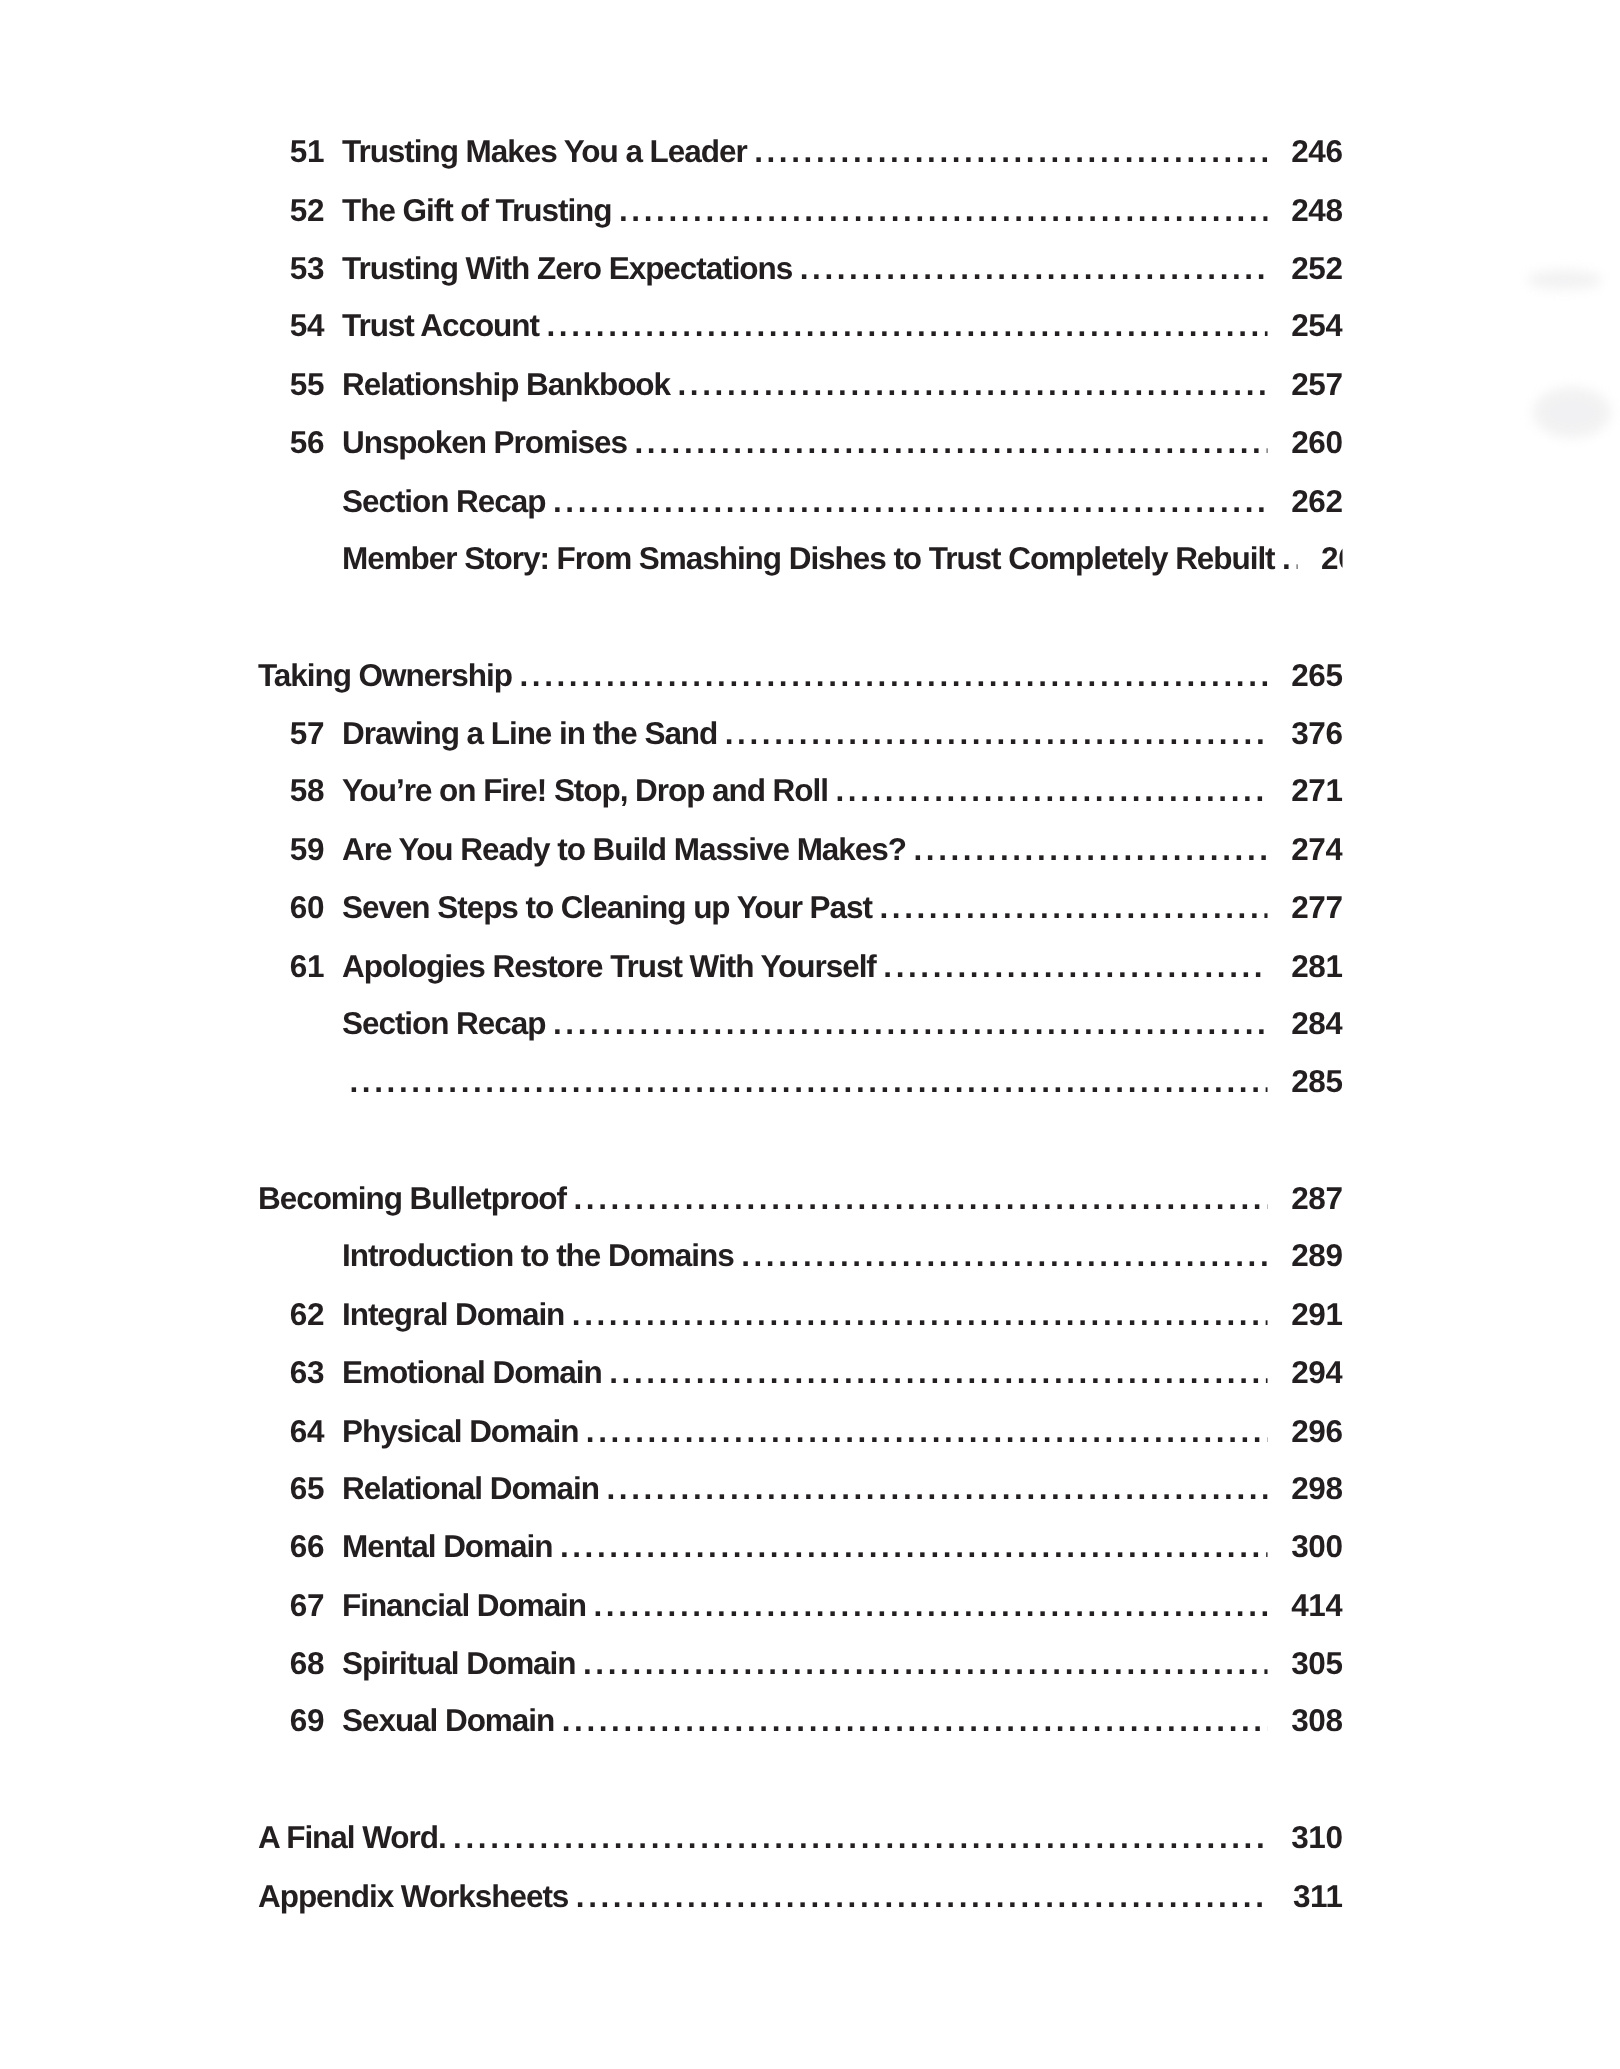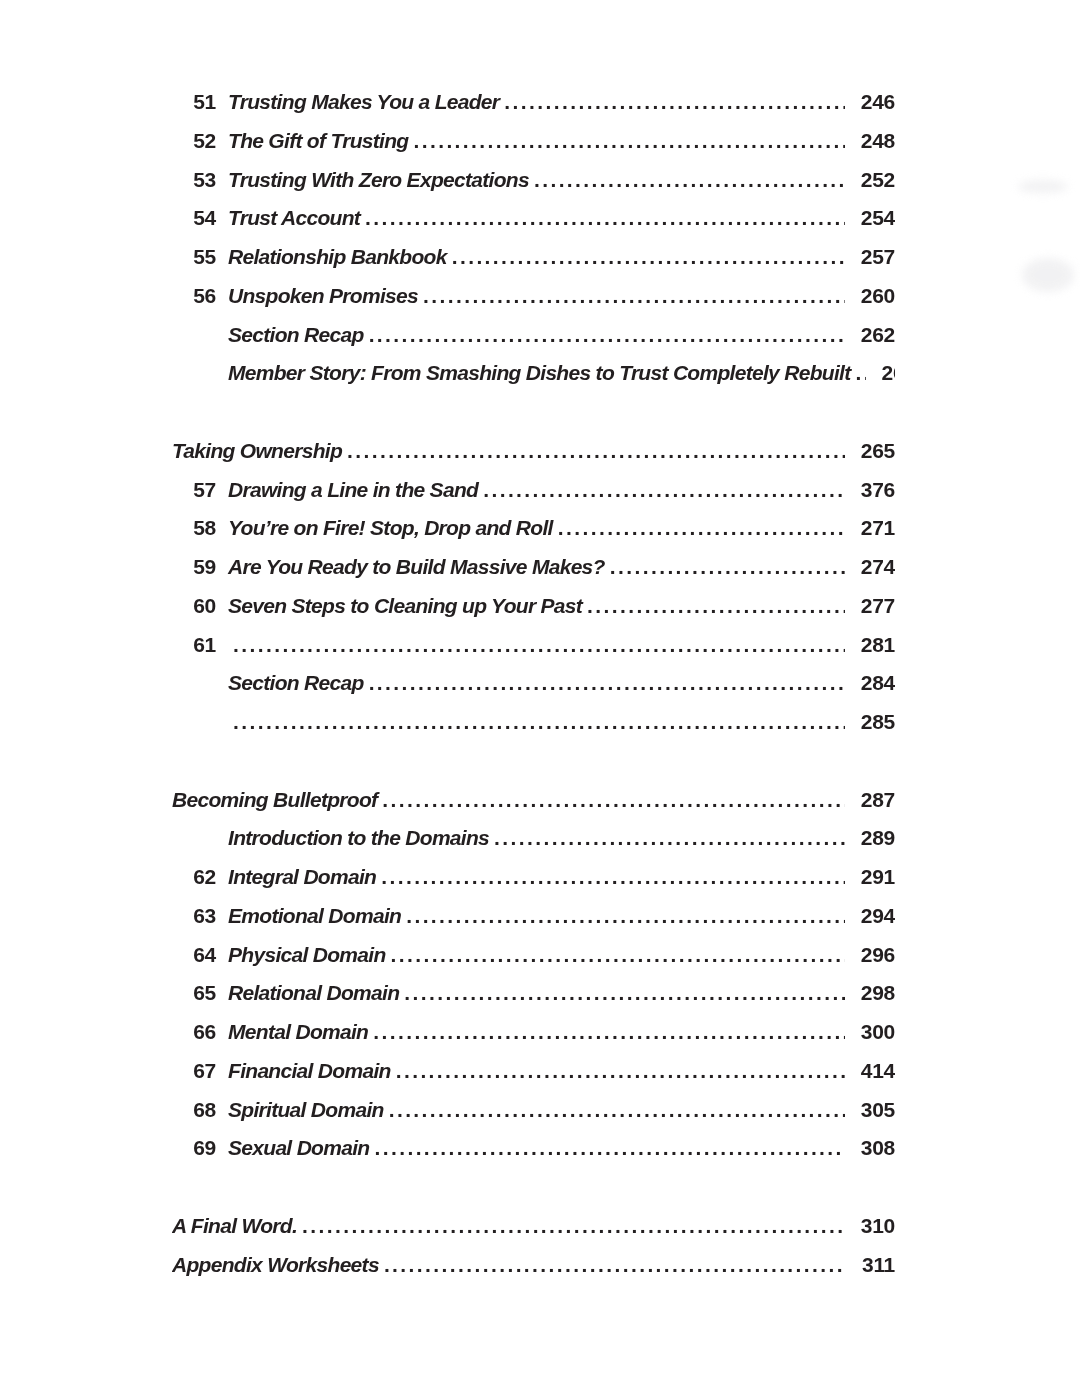--- a/index.html
+++ b/index.html
@@ -35,21 +35,20 @@
     flex: none;
     width: 44px;
     padding-right: 12px;
     text-align: right;
     letter-spacing: -0.3px;
   }
   .title {
     flex: none;
     white-space: nowrap;
     letter-spacing: -0.7px;
-    font-style: italic;
   }
   .leader {
     flex: 1 1 auto;
     min-width: 10px;
     overflow: hidden;
     white-space: nowrap;
     margin: 0 2px 0 5px;
   }
   .leader::after {
     content: "................................................................................................................................................................";
@@ -154,20 +153,21 @@
     <span class="pagenum">274</span>
   </div>
   <div class="row">
     <span class="num">60</span>
     <span class="title">Seven Steps to Cleaning up Your Past</span>
     <span class="leader"></span>
     <span class="pagenum">277</span>
   </div>
   <div class="row">
     <span class="num">61</span>
+    <span class="title">Apologies Restore Trust With Yourself</span>
     <span class="leader"></span>
     <span class="pagenum">281</span>
   </div>
   <div class="row">
     <span class="num"></span>
     <span class="title">Section Recap</span>
     <span class="leader"></span>
     <span class="pagenum">284</span>
   </div>
   <div class="row">

